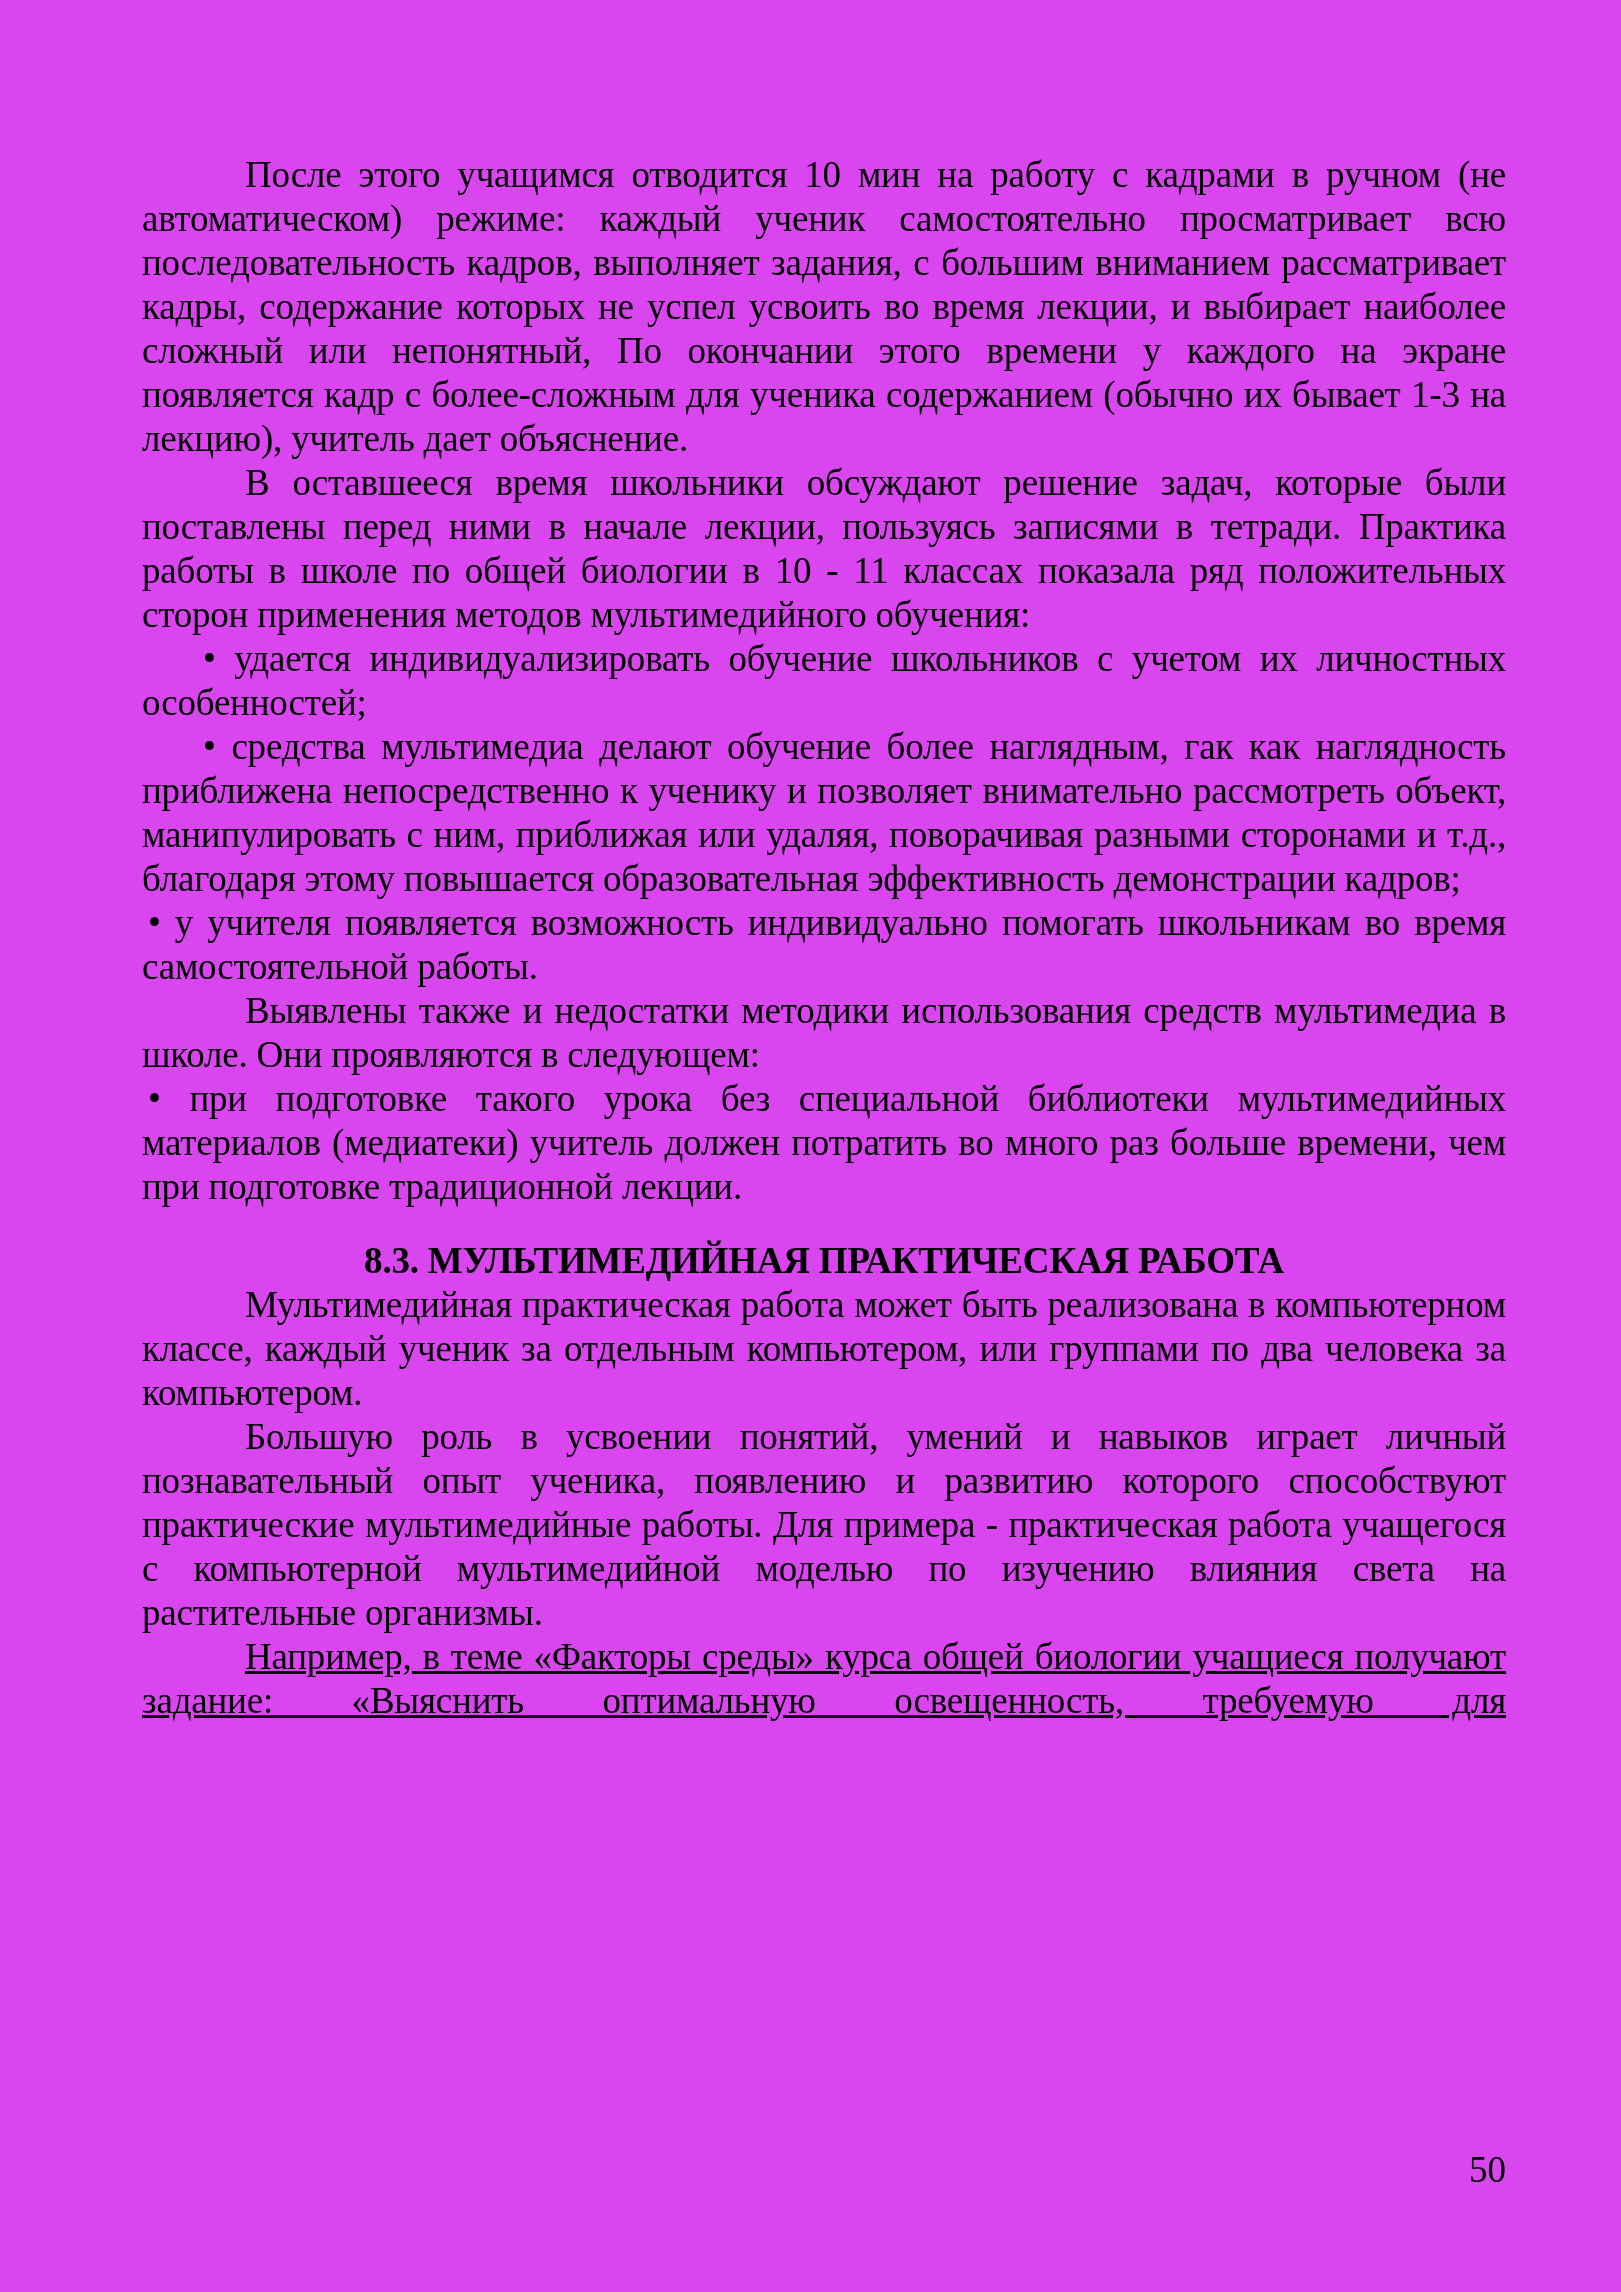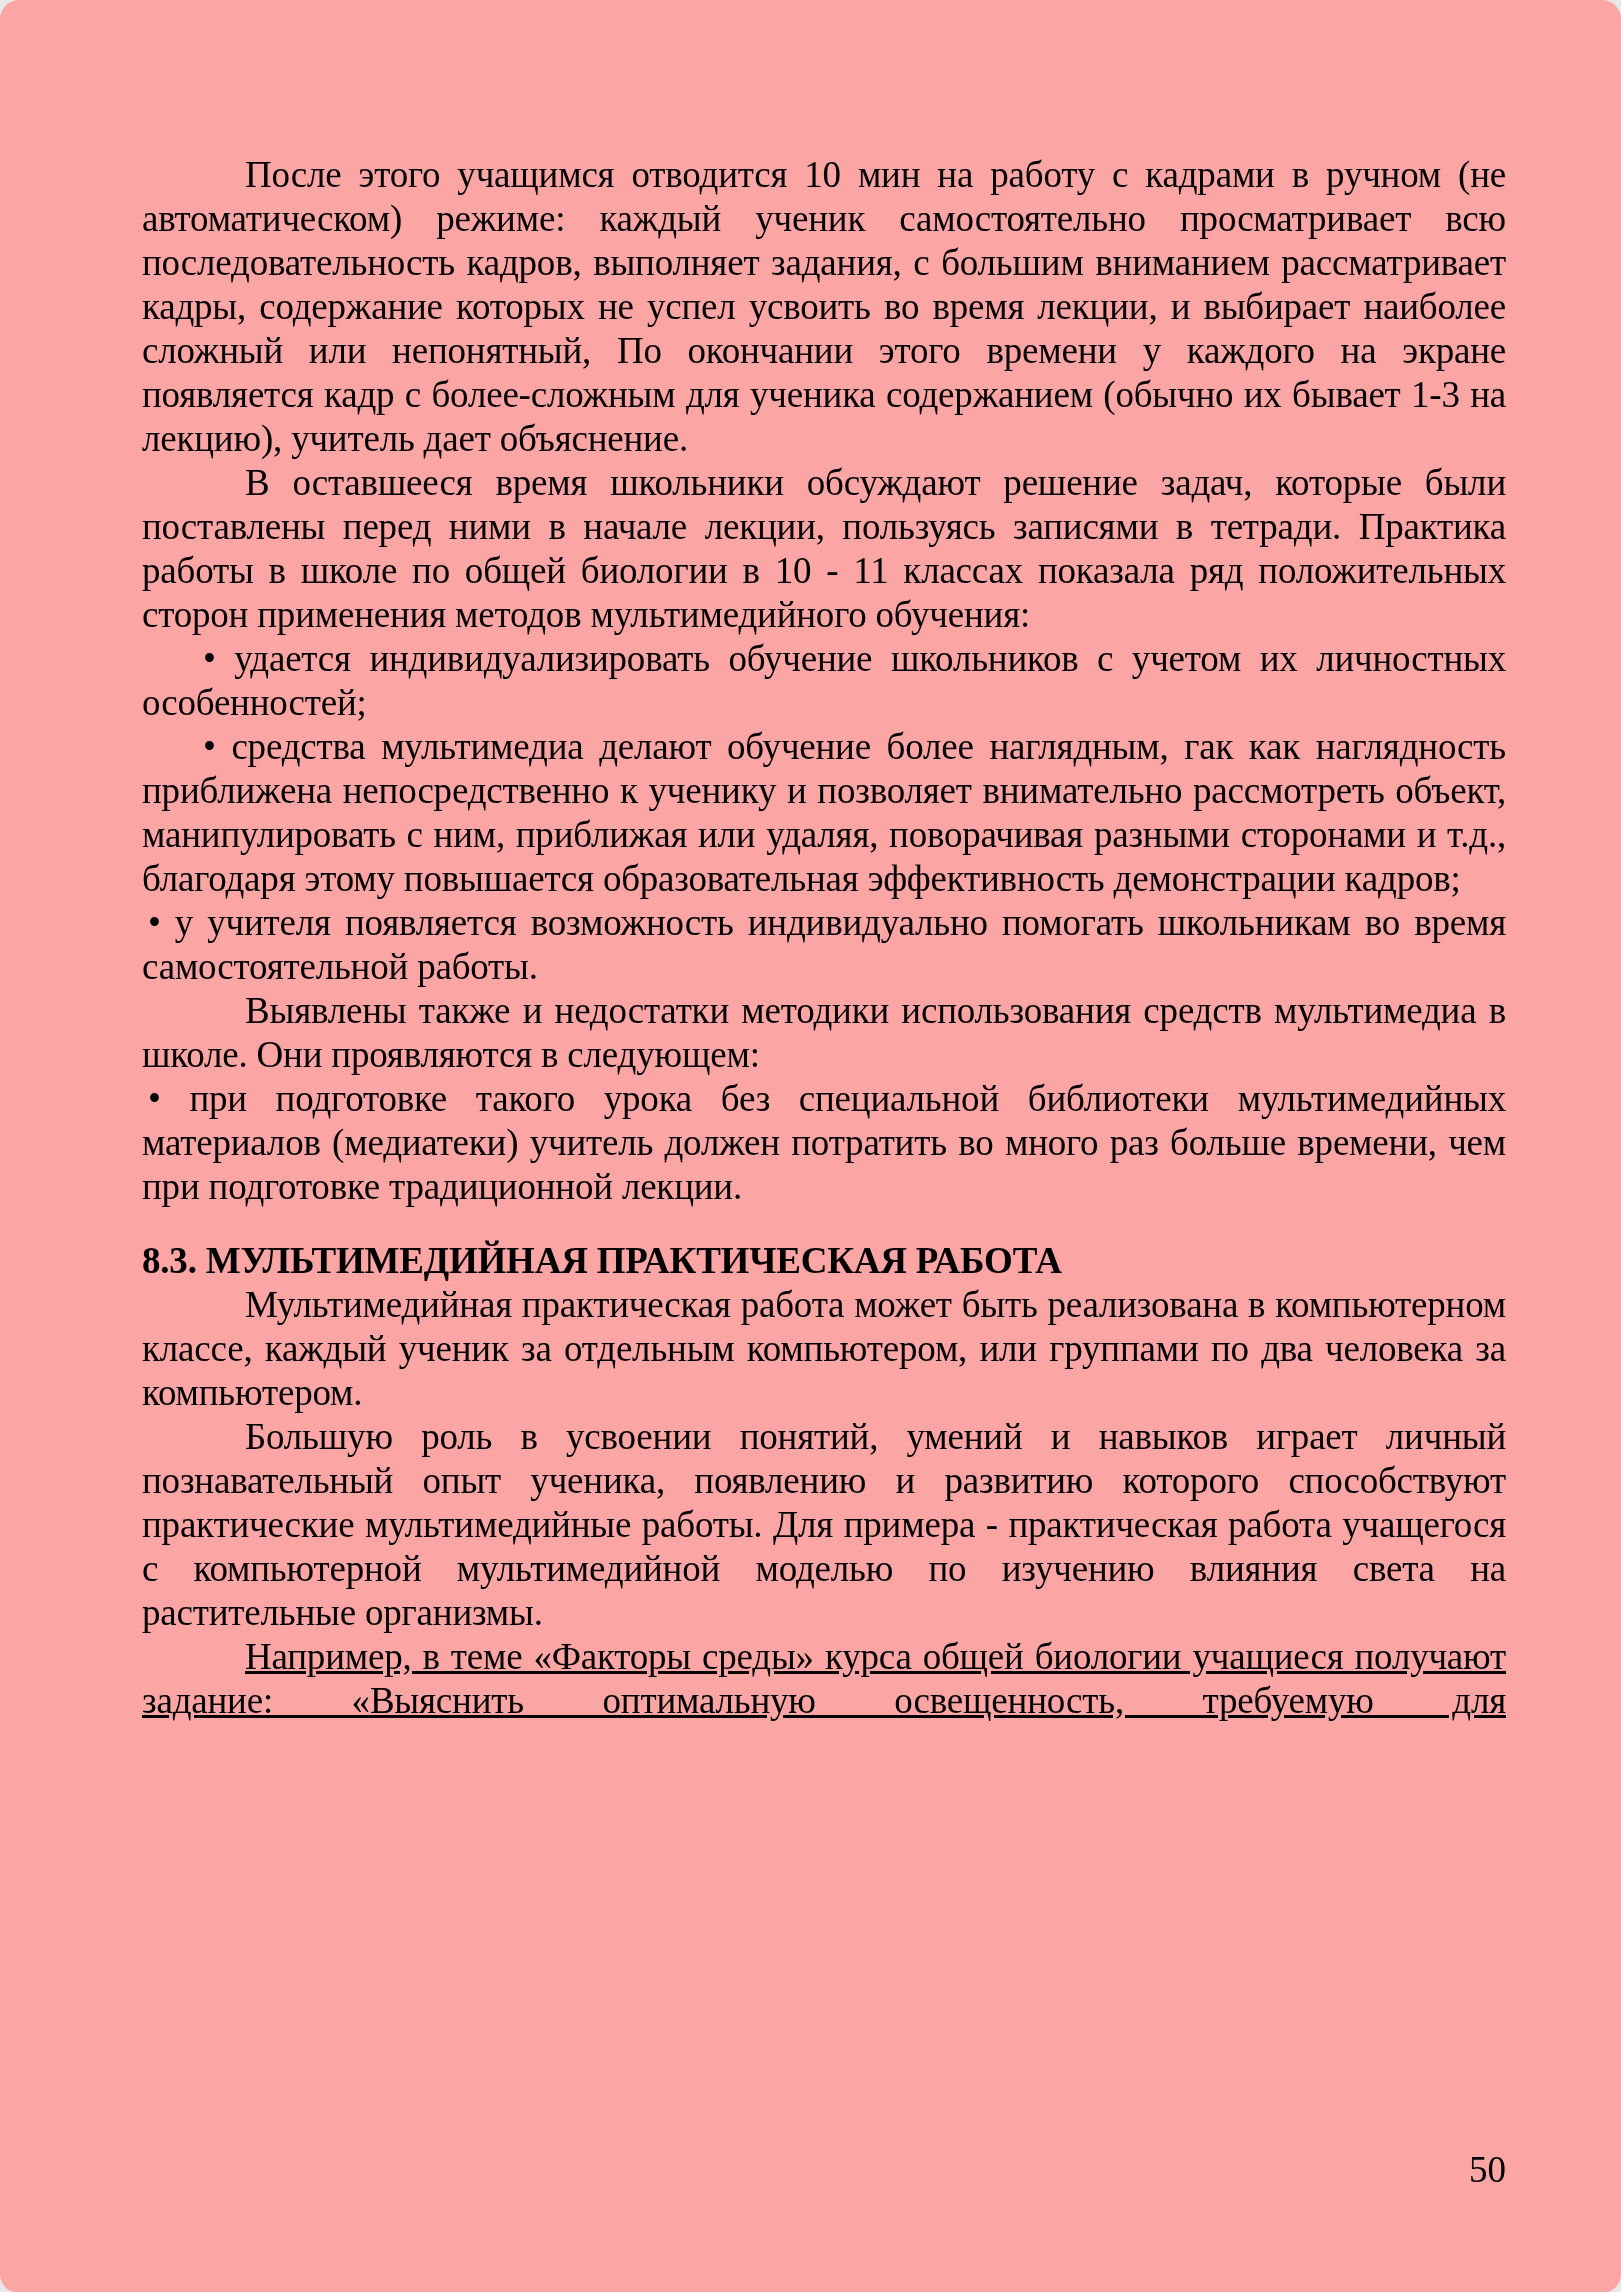--- a/index.html
+++ b/index.html
@@ -4,25 +4,24 @@
 <style>
   html, body {
     margin: 0;
     padding: 0;
     background: #e8e8e8;
   }
   .doc-page {
     position: relative;
     width: 1621px;
     height: 2293px;
-    background: #fca5a5;
+    background: #d946ef;
     color: #000000;
     font-family: "Liberation Serif", "DejaVu Serif", serif;
     overflow: hidden;
-    border-radius: 19px;
   }
   .body-text {
     position: absolute;
     left: 142px;
     top: 153px;
     width: 1364px;
     font-size: 37px;
     line-height: 44px;
     letter-spacing: -0.2px;
     text-align: justify;
@@ -40,20 +39,21 @@
     text-decoration: underline;
   }
   p.bullet-a {
     text-indent: 61px;
   }
   p.bullet-b {
     text-indent: 5.9px;
   }
   p.heading {
     text-indent: 0;
+    text-align: center;
     font-weight: bold;
     margin-top: 30px;
   }
   .page-number {
     position: absolute;
     right: 115px;
     top: 2148px;
     font-size: 37px;
     line-height: 44px;
     text-align: center;

